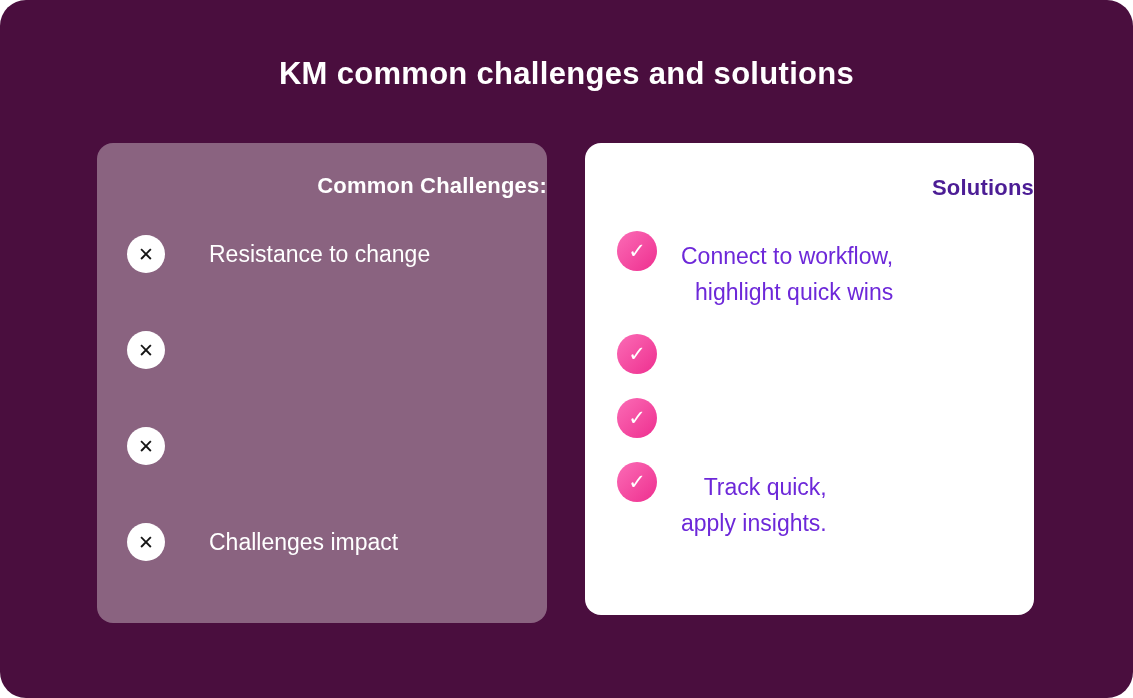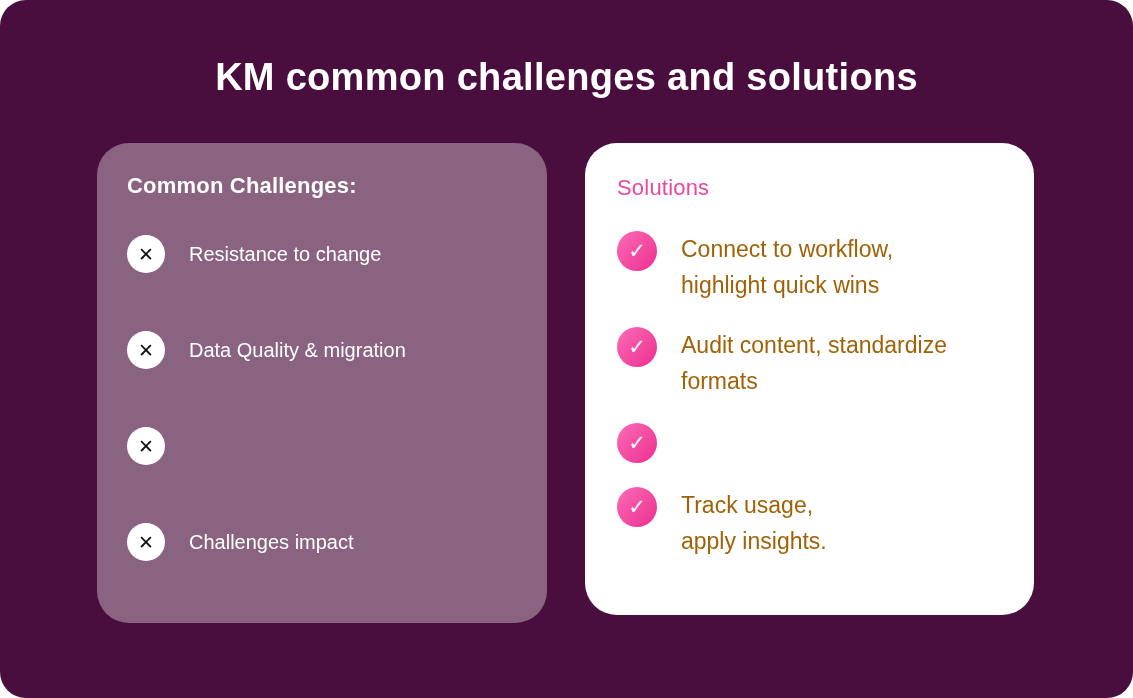--- a/index.html
+++ b/index.html
@@ -21,29 +21,30 @@
     background: #4A0E3E;
     border-radius: 26px;
   }
   .slide-title {
     position: absolute;
     top: 56px;
     left: 0;
     right: 0;
     text-align: center;
     color: #ffffff;
-    font-size: 38px;
+    font-size: 31px;
     font-weight: 700;
     letter-spacing: 0.3px;
   }
   .card {
     position: absolute;
     top: 143px;
-    border-radius: 32px;
+    border-radius: 16px;
     box-sizing: border-box;
+    text-align: right;
   }
   .card-challenges {
     left: 97px;
     width: 450px;
     height: 480px;
     background: #8A6380;
   }
   .card-solutions {
     left: 585px;
     width: 449px;
@@ -52,23 +53,23 @@
   }
   .ch-heading {
     margin: 30px 0 0 30px;
     color: #ffffff;
     font-size: 22px;
     font-weight: 700;
     letter-spacing: 0.2px;
   }
   .sol-heading {
     margin: 32px 0 16px 32px;
-    color: #ec4899;
+    color: #4c1d95;
     font-size: 22px;
-    font-weight: 400;
+    font-weight: 700;
     letter-spacing: 0.2px;
   }
   .ch-list {
     margin: 36px 0 0 30px;
     display: flex;
     flex-direction: column;
     gap: 58px;
   }
   .ch-item {
     display: flex;
@@ -85,21 +86,22 @@
     display: flex;
     align-items: center;
     justify-content: center;
     font-family: "DejaVu Sans", sans-serif;
     font-size: 19px;
     font-weight: 700;
     line-height: 1;
   }
   .ch-text {
     color: #ffffff;
-    font-size: 20px;
+    font-size: 23px;
+    margin-left: 20px;
   }
   .sol-list {
     margin: 30px 0 0 32px;
     display: flex;
     flex-direction: column;
     gap: 24px;
   }
   .sol-item {
     display: flex;
     align-items: flex-start;
@@ -115,45 +117,44 @@
     display: flex;
     align-items: center;
     justify-content: center;
     font-family: "DejaVu Sans", sans-serif;
     font-size: 21px;
     font-weight: 700;
     line-height: 1;
     margin-top: 0px;
   }
   .sol-text {
-    color: #a16207;
+    color: #6d28d9;
     font-size: 23px;
     line-height: 36px;
     white-space: pre-line;
-    margin-top: 0;
+    margin-top: 7px;
   }
 </style>
 </head>
 <body>
 
 <div class="stage">
   <div class="canvas">
 
     <div class="slide-title">KM common challenges and solutions</div>
 
     <div class="card card-challenges">
       <div class="ch-heading">Common Challenges:</div>
       <div class="ch-list">
         <div class="ch-item">
           <span class="x-circle">✕</span>
           <span class="ch-text">Resistance to change</span>
         </div>
         <div class="ch-item">
           <span class="x-circle">✕</span>
-          <span class="ch-text">Data Quality &amp; migration</span>
         </div>
         <div class="ch-item">
           <span class="x-circle">✕</span>
         </div>
         <div class="ch-item">
           <span class="x-circle">✕</span>
           <span class="ch-text">Challenges impact</span>
         </div>
       </div>
     </div>
@@ -161,28 +162,26 @@
     <div class="card card-solutions">
       <div class="sol-heading">Solutions</div>
       <div class="sol-list">
         <div class="sol-item">
           <span class="check-circle">✓</span>
           <span class="sol-text">Connect to workflow,
 highlight quick wins</span>
         </div>
         <div class="sol-item">
           <span class="check-circle">✓</span>
-          <span class="sol-text">Audit content, standardize
-formats</span>
         </div>
         <div class="sol-item">
           <span class="check-circle">✓</span>
         </div>
         <div class="sol-item">
           <span class="check-circle">✓</span>
-          <span class="sol-text">Track usage,
+          <span class="sol-text">Track quick,
 apply insights.</span>
         </div>
       </div>
     </div>
 
   </div>
 </div>
 
 </body></html>

